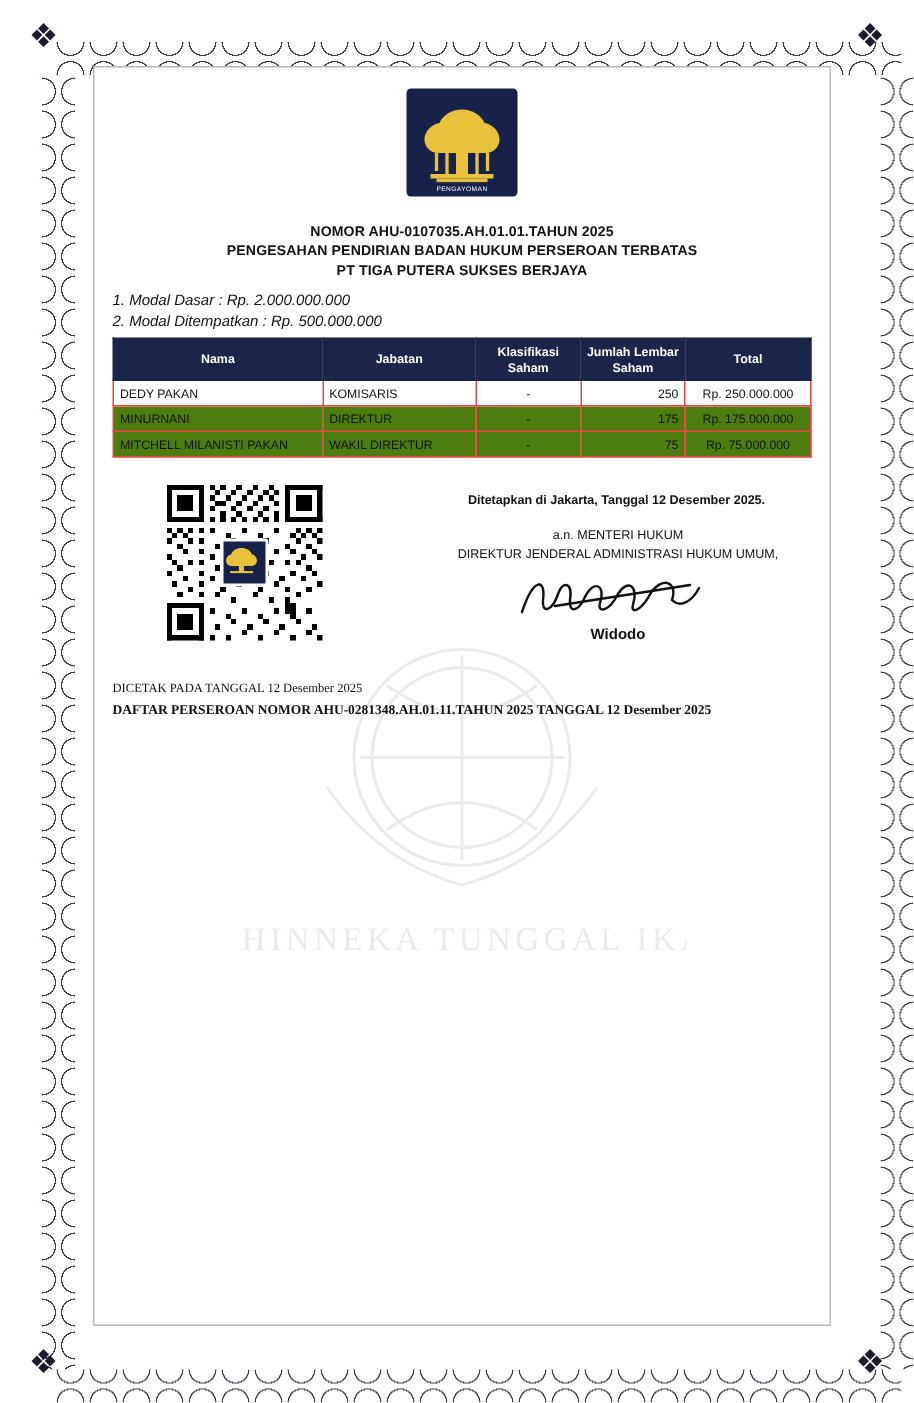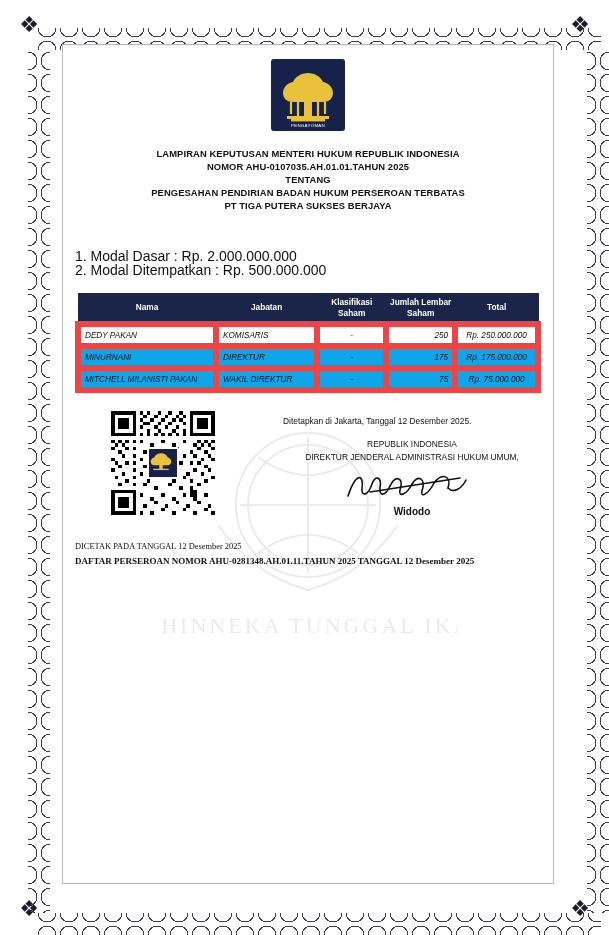--- a/index.html
+++ b/index.html
@@ -136,51 +136,51 @@
     margin-top: 16px;
     text-align: center;
     font-weight: bold;
     font-size: 9.4px;
     line-height: 13px;
     letter-spacing: 0.1px;
   }
 
   
   .cap-list {
-    margin-top: 38px;
-    font-size: 14px;
+    margin-top: 8px;
+    font-size: 10px;
     line-height: 13.5px;
+    font-style: italic;
   }
 
   
   table.share-table {
-    margin-top: 16px;
+    margin-top: 4px;
     width: 100%;
     border-collapse: collapse;
     font-size: 8.2px;
   }
   table.share-table th {
     background: #1b2549;
     color: #ffffff;
     border: 1px solid #1b2549;
     padding: 3px 3px;
     font-size: 8.3px;
     line-height: 10.5px;
     text-align: center;
     font-weight: bold;
   }
   table.share-table td {
-    border: 6px solid #ef4444;
+    border: 1px solid #ef4444;
     padding: 2.5px 4px;
     line-height: 11px;
     white-space: nowrap;
-    font-style: italic;
   }
   table.share-table tr.odd td { background: #ffffff; }
-  table.share-table tr.even td { background: #0ea5e9; }
+  table.share-table tr.even td { background: #4d7c0f; }
   .col-nama { width: 30%; }
   .col-jab { width: 22%; }
   .col-klas { width: 15%; text-align: center; }
   .col-lembar { width: 15%; text-align: right; }
   .col-total { width: 18%; text-align: center; }
 
   
   .sig-area {
     margin-top: 18px;
     display: flex;
@@ -205,21 +205,21 @@
     border: 2px solid #ffffff;
     border-radius: 2px;
   }
   .sig-right {
     width: 258px;
     text-align: center;
     font-size: 8.4px;
     line-height: 13px;
     padding-top: 4px;
   }
-  .sig-place { text-align: left; padding-right: 2px; }
+  .sig-place { text-align: center; padding-right: 2px; font-weight: bold; }
   .sig-lines { margin-top: 10px; }
   .sig-scribble {
     height: 38px;
     margin-top: 2px;
     position: relative;
   }
   .sig-name {
     font-weight: bold;
     font-size: 10px;
     margin-top: 1px;
@@ -294,23 +294,21 @@
             <path d="M54 43 L54 55"></path>
           </g>
           <rect x="33" y="42" width="8" height="17" fill="#e8c23a"></rect>
           <rect x="16" y="57" width="42" height="3" fill="#e8c23a"></rect>
           <rect x="20" y="60" width="34" height="2.4" fill="#e8c23a"></rect>
         </svg>
         <div class="logo-caption">PENGAYOMAN</div>
       </div>
 
       <div class="title-block">
-        <div>LAMPIRAN KEPUTUSAN MENTERI HUKUM REPUBLIK INDONESIA</div>
         <div>NOMOR AHU-0107035.AH.01.01.TAHUN 2025</div>
-        <div>TENTANG</div>
         <div>PENGESAHAN PENDIRIAN BADAN HUKUM PERSEROAN TERBATAS</div>
         <div>PT TIGA PUTERA SUKSES BERJAYA</div>
       </div>
 
       <div class="cap-list">
         <div>1. Modal Dasar : Rp. 2.000.000.000</div>
         <div>2. Modal Ditempatkan : Rp. 500.000.000</div>
       </div>
 
       <table class="share-table">
@@ -520,21 +518,21 @@
                 <rect x="12" y="18" width="4" height="6"></rect>
                 <rect x="5" y="23" width="18" height="1.6"></rect>
               </g>
             </svg>
           </div>
         </div>
 
         <div class="sig-right">
           <div class="sig-place">Ditetapkan di Jakarta, Tanggal 12 Desember 2025.</div>
           <div class="sig-lines">
-            <div>REPUBLIK INDONESIA</div>
+            <div>a.n. MENTERI HUKUM</div>
             <div>DIREKTUR JENDERAL ADMINISTRASI HUKUM UMUM,</div>
           </div>
           <div class="sig-scribble">
             <svg viewBox="0 0 200 40" width="200" height="40" style="position:absolute;left:50%;top:0;transform:translateX(-50%);" aria-hidden="true">
               <g fill="none" stroke="#111111" stroke-width="1.6" stroke-linecap="round">
                 <path d="M36 30 C44 6 52 8 50 22 C49 31 56 30 60 18 C63 9 70 10 68 22 C67 30 73 31 78 20"></path>
                 <path d="M78 20 C84 8 92 12 88 24 C86 31 94 30 100 18"></path>
                 <path d="M100 18 C106 8 114 12 110 25 C108 32 116 29 122 17"></path>
                 <path d="M58 26 L148 12"></path>
                 <path d="M122 17 C130 6 140 10 136 22"></path>

